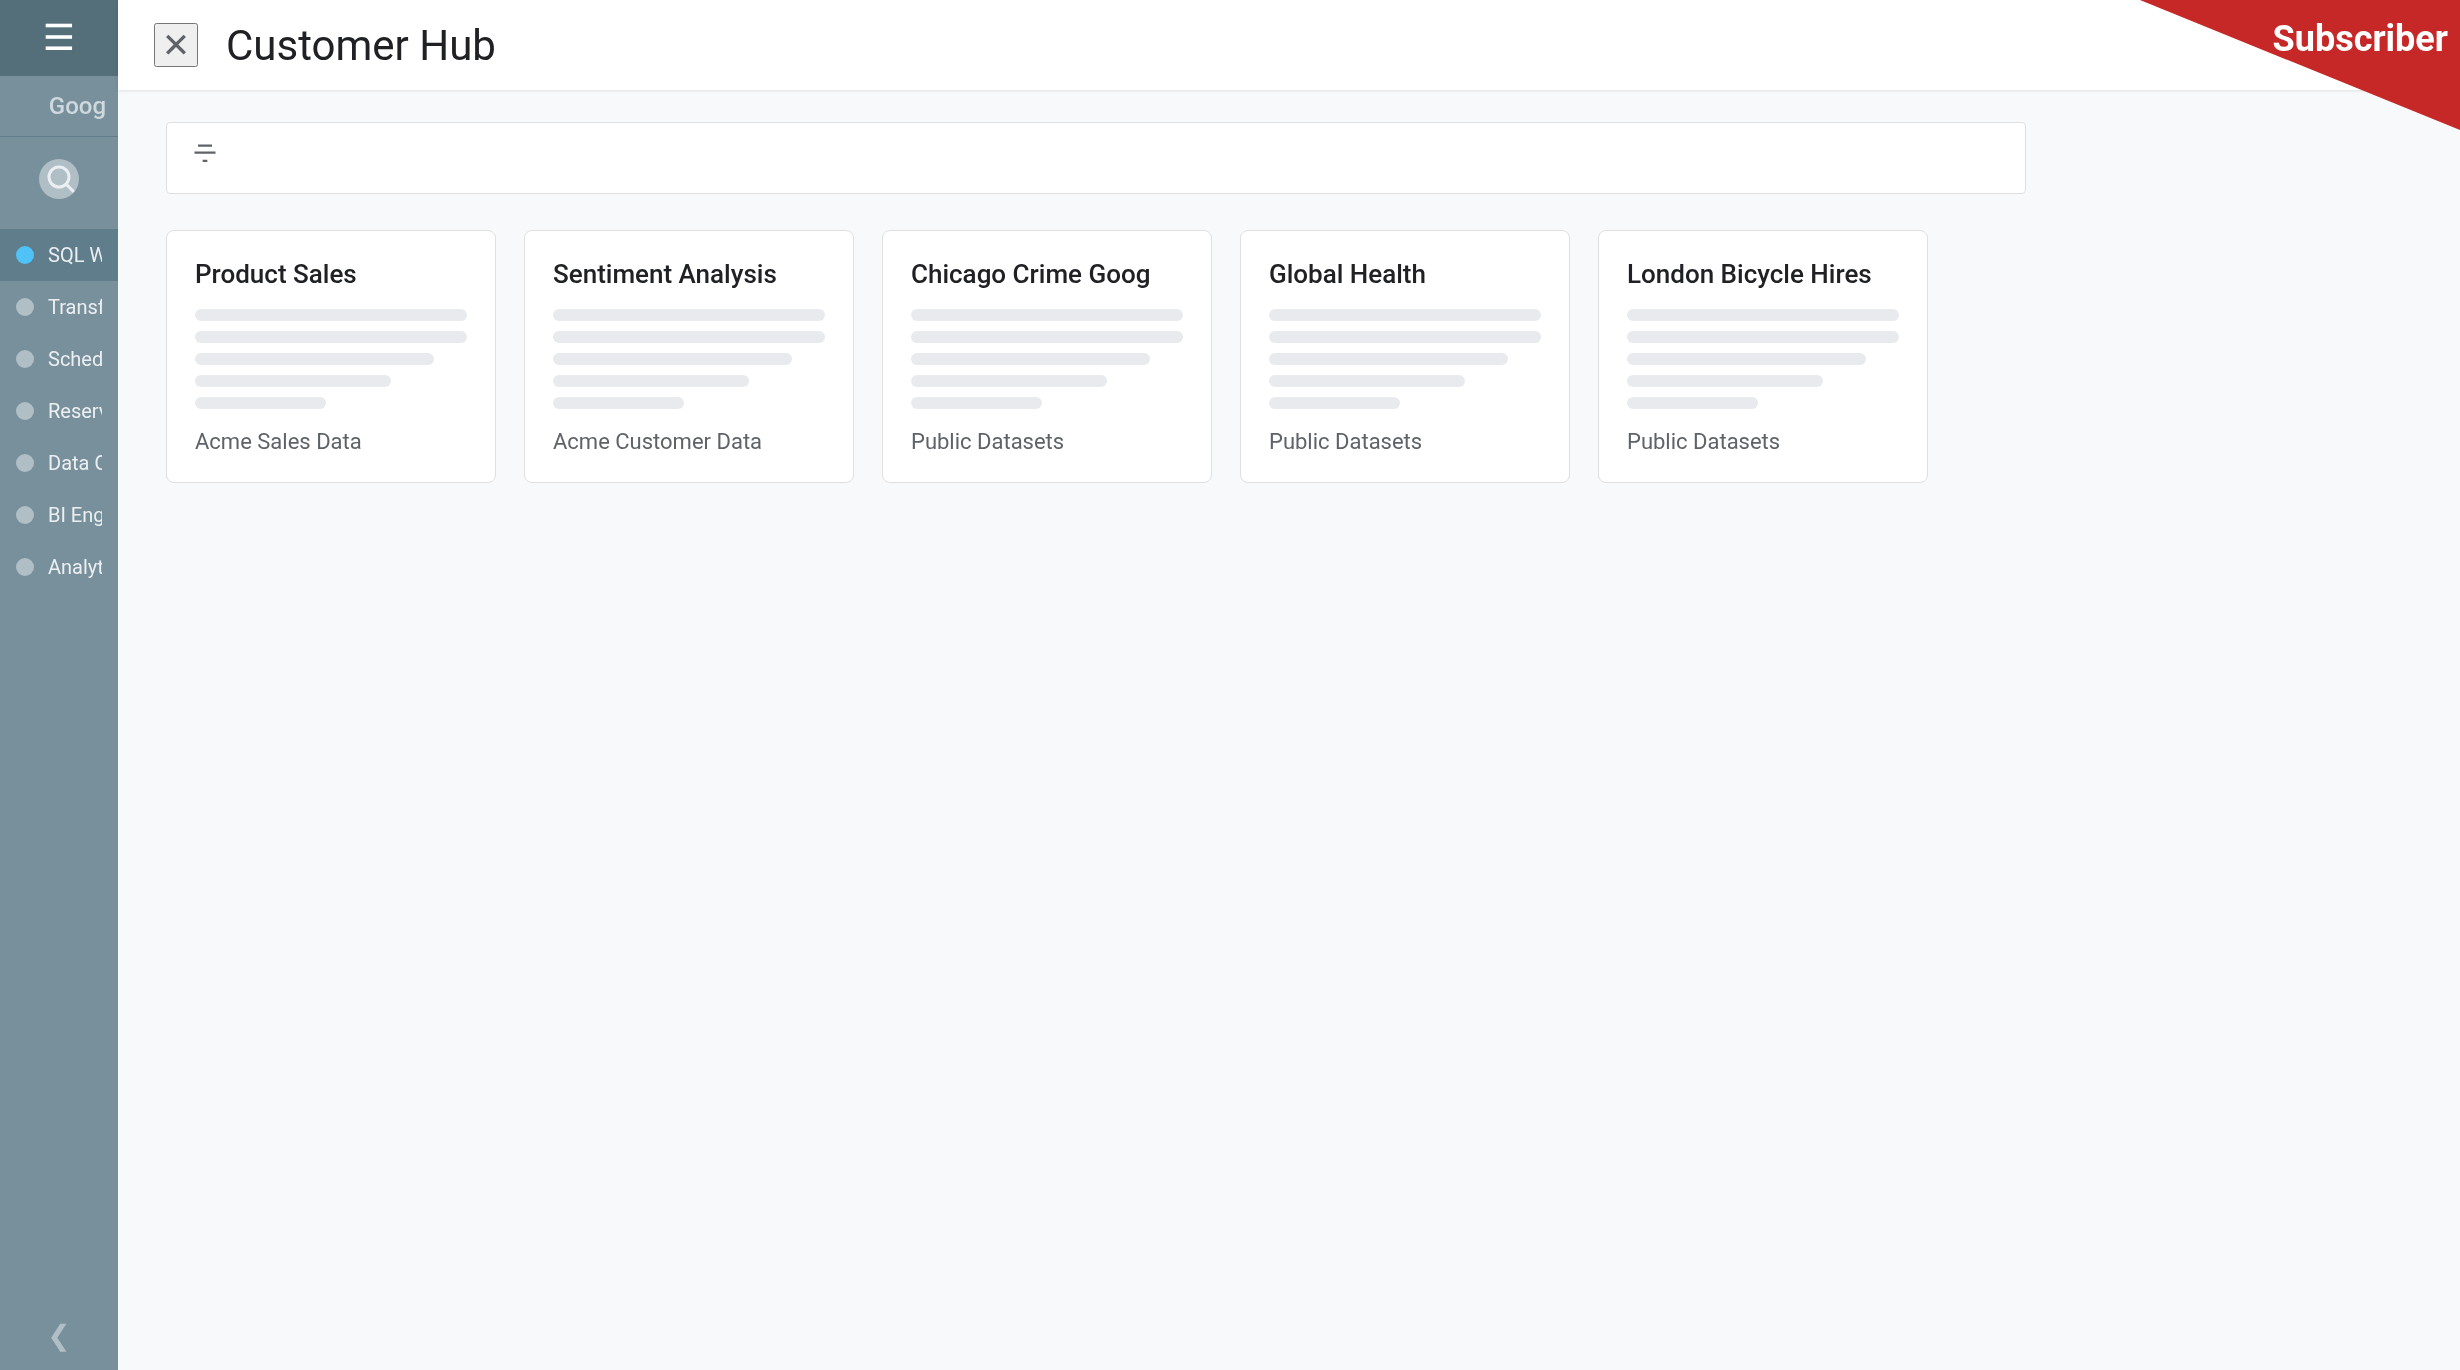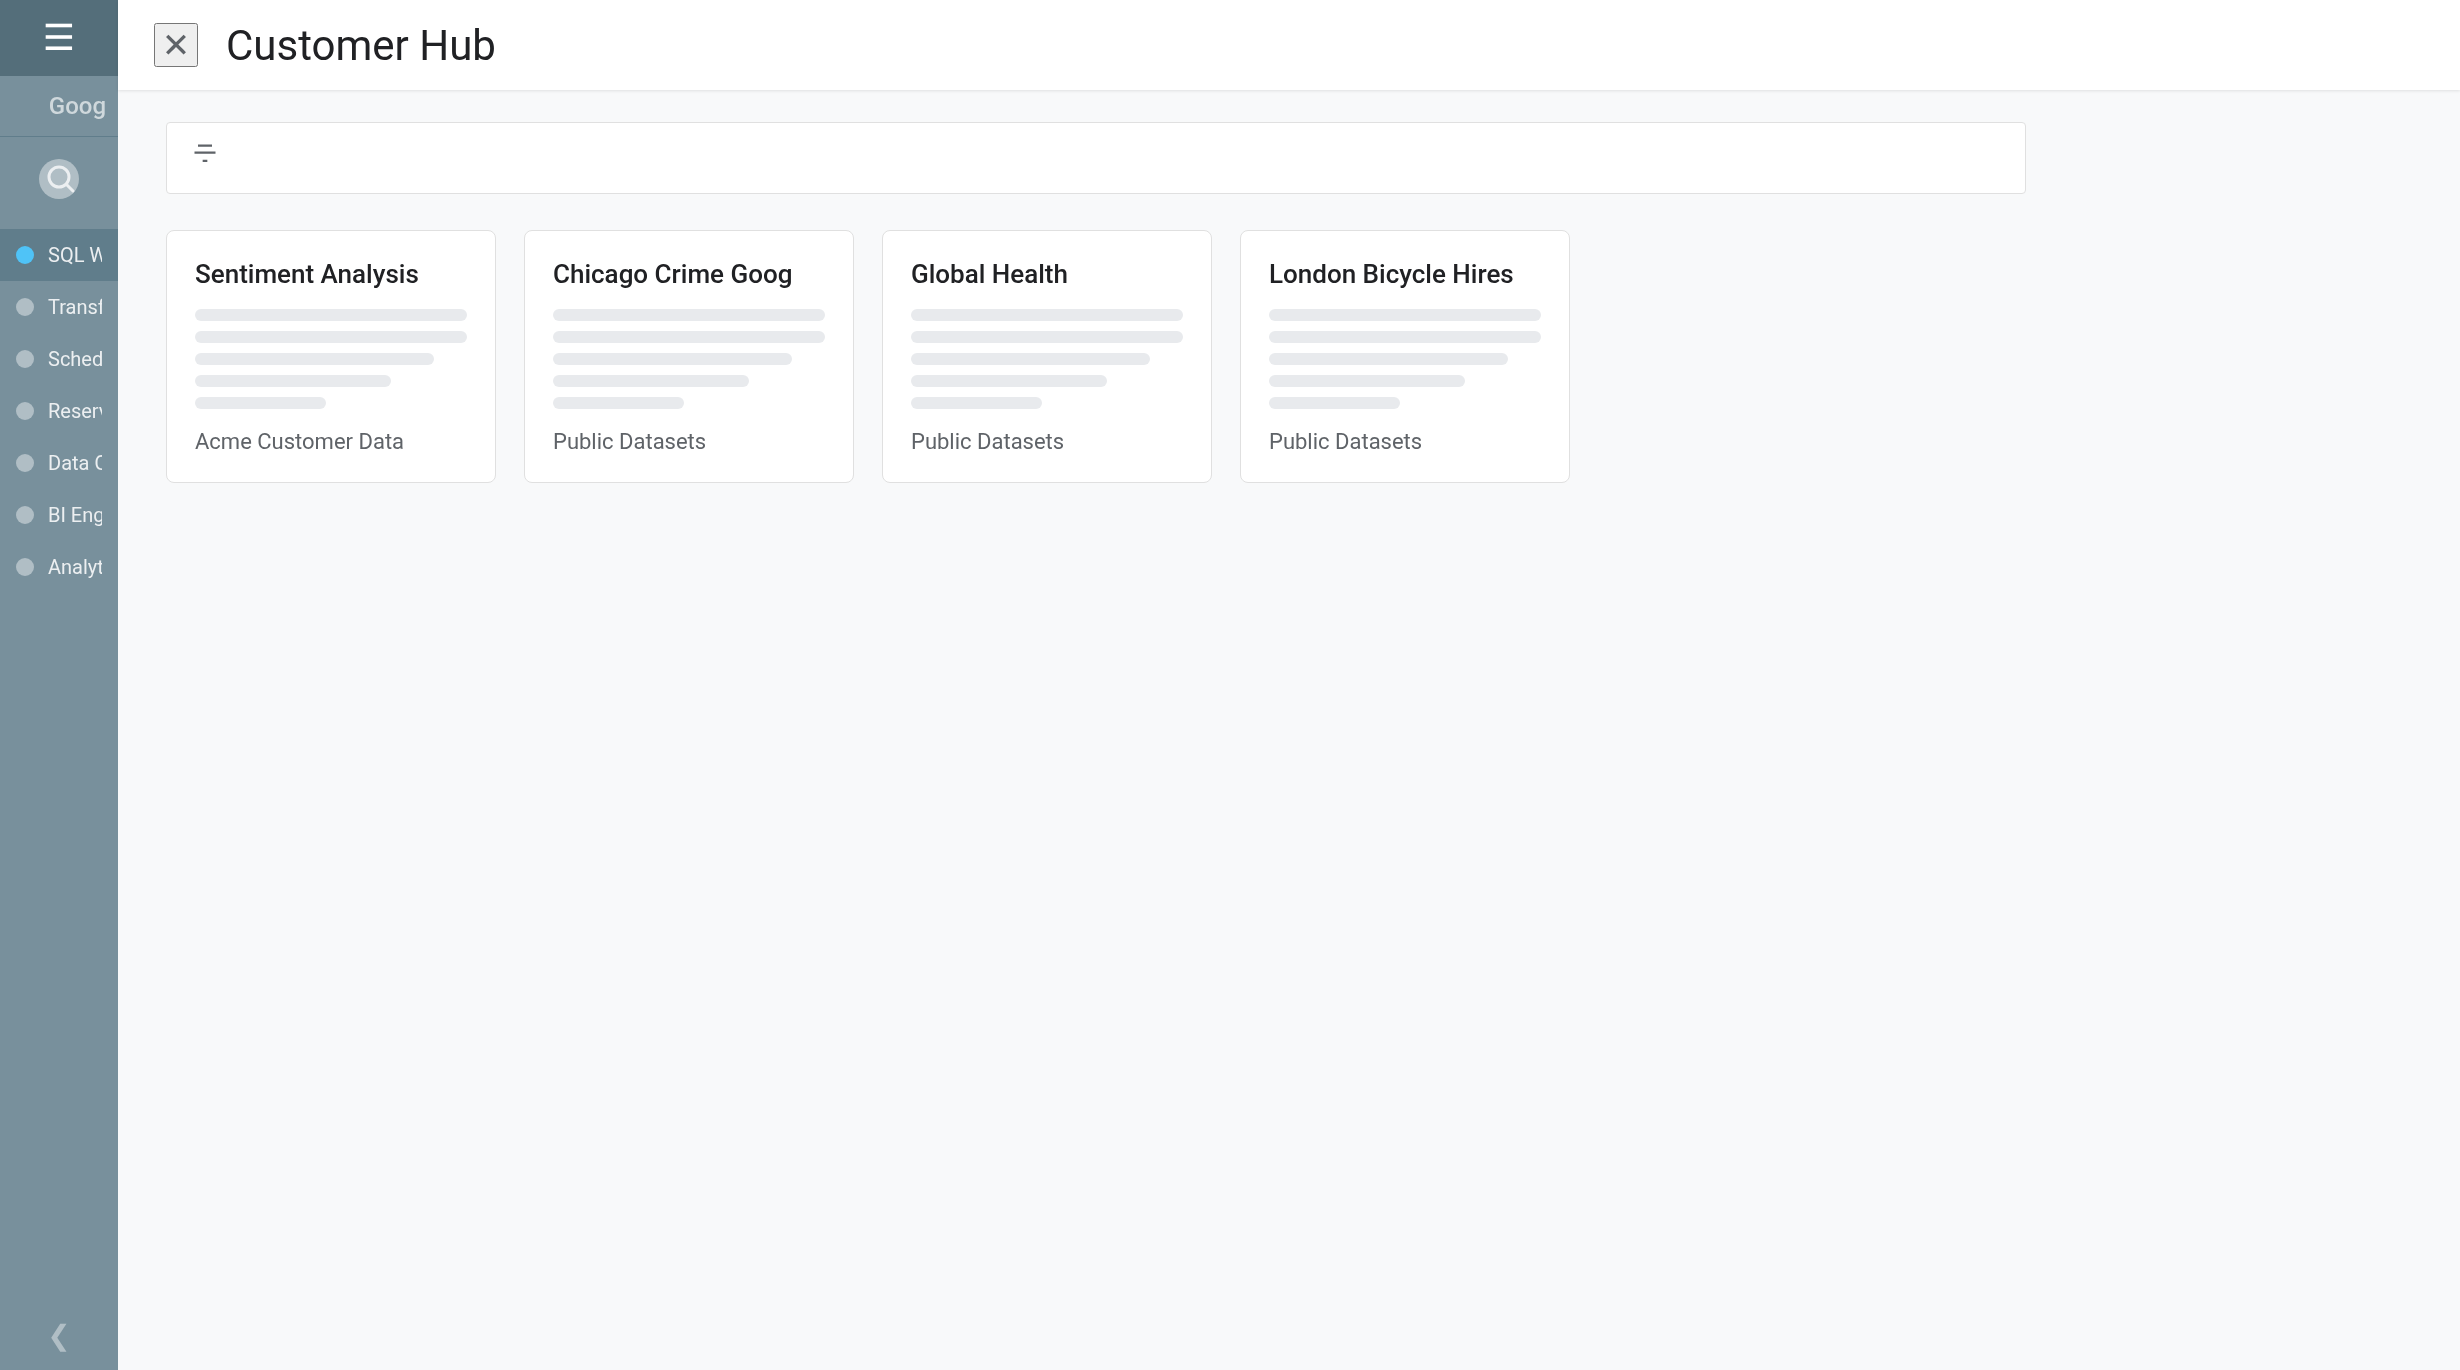--- a/index.html
+++ b/index.html
@@ -299,34 +299,49 @@
 
   <div class="analytics-hub-panel">
 
     <div class="panel-header">
       <button class="close-btn">
         <span>✕</span>
       </button>
       <h1 class="panel-title">Customer Hub</h1>
     </div>
 
+    <div class="subscriber-badge">
+      <div class="subscriber-triangle"></div>
+      <span class="subscriber-text">Subscriber</span>
+    </div>
 
     <div class="panel-content">
 
       <div class="search-bar">
         <span class="filter-icon">
           <svg width="28" height="28" viewBox="0 0 24 24" fill="#5f6368">
             <path d="M10 18h4v-2h-4v2zm-7-9v2h18V9H3zm3-6v2h12V3H6z"></path>
           </svg>
         </span>
         <input type="text" style="border: none; outline: none; flex: 1 1 0%; font-size: 24px; color: rgb(95, 99, 104); background: transparent;" placeholder="">
       </div>
 
 
       <div class="cards-grid" id="cards-container">
+      <div class="card">
+            <div class="card-title">Product Sales</div>
+            <div class="card-lines">
+              <div class="card-line full"></div>
+              <div class="card-line full"></div>
+              <div class="card-line long"></div>
+              <div class="card-line medium"></div>
+              <div class="card-line short"></div>
+            </div>
+            <div class="card-subtitle">Acme Sales Data</div>
+          </div>
           <div class="card">
             <div class="card-title">Sentiment Analysis</div>
             <div class="card-lines">
               <div class="card-line full"></div>
               <div class="card-line full"></div>
               <div class="card-line long"></div>
               <div class="card-line medium"></div>
               <div class="card-line short"></div>
             </div>
             <div class="card-subtitle">Acme Customer Data</div>

